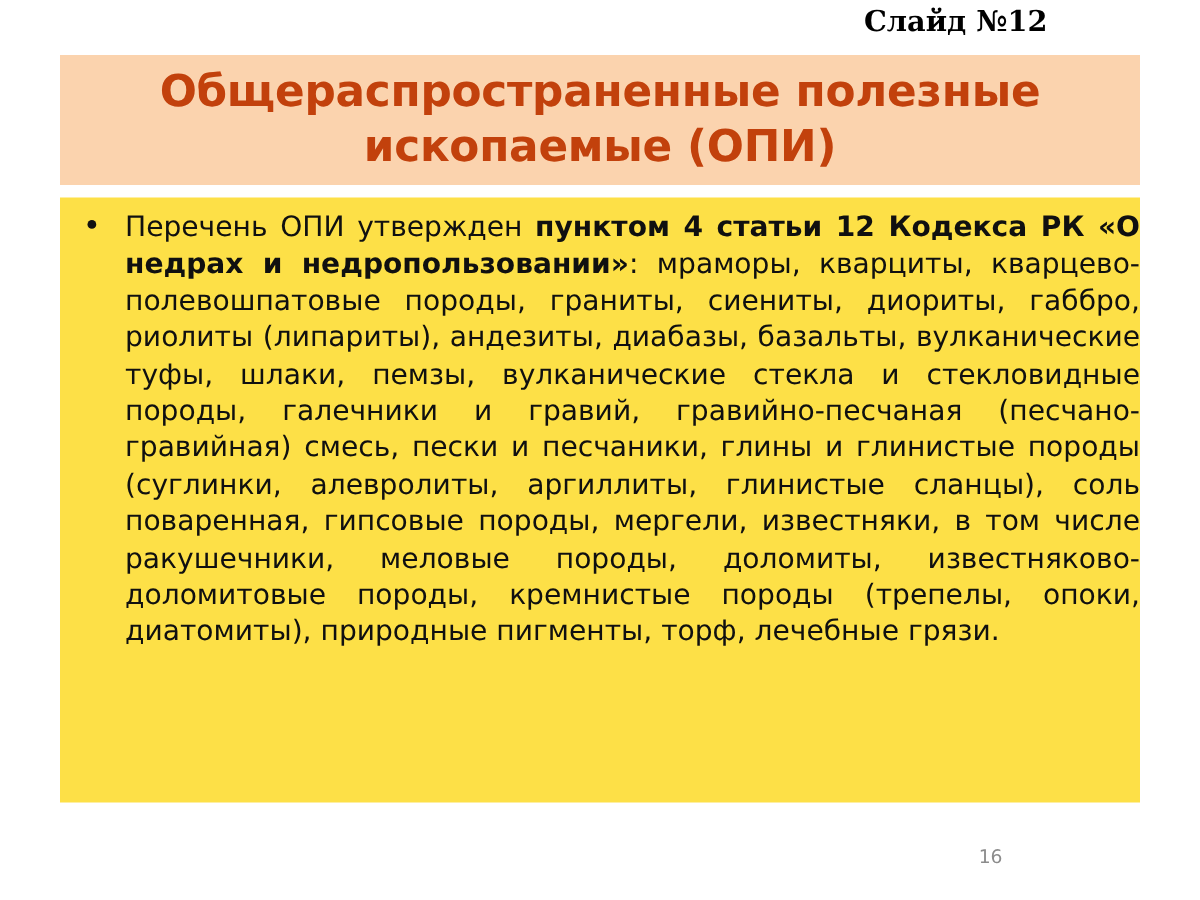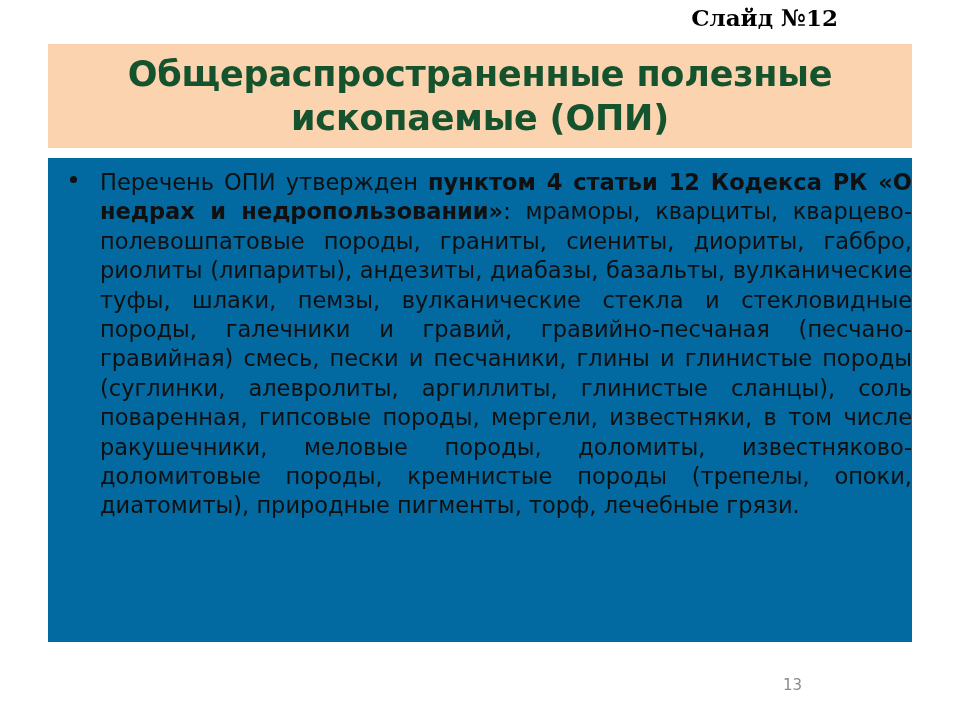--- a/index.html
+++ b/index.html
@@ -49,21 +49,21 @@
     box-sizing: border-box;
     display: flex;
     align-items: center;
     justify-content: center;
   }
   #title-text {
     font-family: "DejaVu Sans", "Liberation Sans", sans-serif;
     font-weight: bold;
     font-size: 35px;
     line-height: 44px;
-    color: #14532d;
+    color: #c2410c;
     text-align: center;
     width: 760px;
     letter-spacing: -0.2px;
   }
 
   
   #content-box {
     position: absolute;
     left: 48px;
     top: 158px;
@@ -118,22 +118,22 @@
 <body>
 
 <div id="slide" style="background: rgb(255, 255, 255);">
 
   <div id="slide-label">Слайд №12</div>
 
   <div id="title-band" style="background: rgb(251, 211, 174);">
     <div id="title-text">Общераспространенные полезные ископаемые (ОПИ)</div>
   </div>
 
-  <div id="content-box" style="background: #0369a1;">
+  <div id="content-box" style="background: #fde047;">
     <div id="bullet-row">
       <span id="bullet-marker"></span>
       <p id="body-paragraph" style="color: rgb(16, 16, 16);"><span>Перечень ОПИ утвержден </span><b>пунктом 4 статьи 12 Кодекса РК «О недрах и недропользовании»</b><span>: мраморы, кварциты, кварцево-полевошпатовые породы, граниты, сиениты, диориты, габбро, риолиты (липариты), андезиты, диабазы, базальты, вулканические туфы, шлаки, пемзы, вулканические стекла и стекловидные породы, галечники и гравий, гравийно-песчаная (песчано-гравийная) смесь, пески и песчаники, глины и глинистые породы (суглинки, алевролиты, аргиллиты, глинистые сланцы), соль поваренная, гипсовые породы, мергели, известняки, в том числе ракушечники, меловые породы, доломиты, известняково-доломитовые породы, кремнистые породы (трепелы, опоки, диатомиты), природные пигменты, торф, лечебные грязи.</span></p>
     </div>
   </div>
 
-  <div id="page-number" style="color: rgb(140, 140, 140);">13</div>
+  <div id="page-number" style="color: rgb(140, 140, 140);">16</div>
 
 </div>
 
 </body></html>

